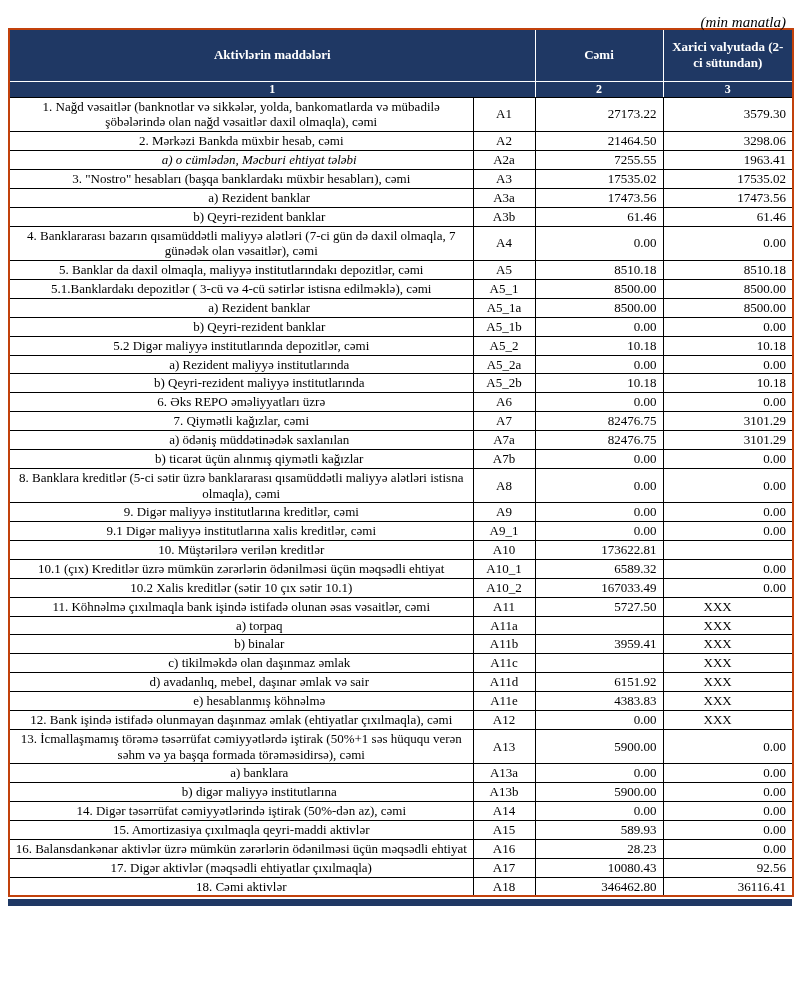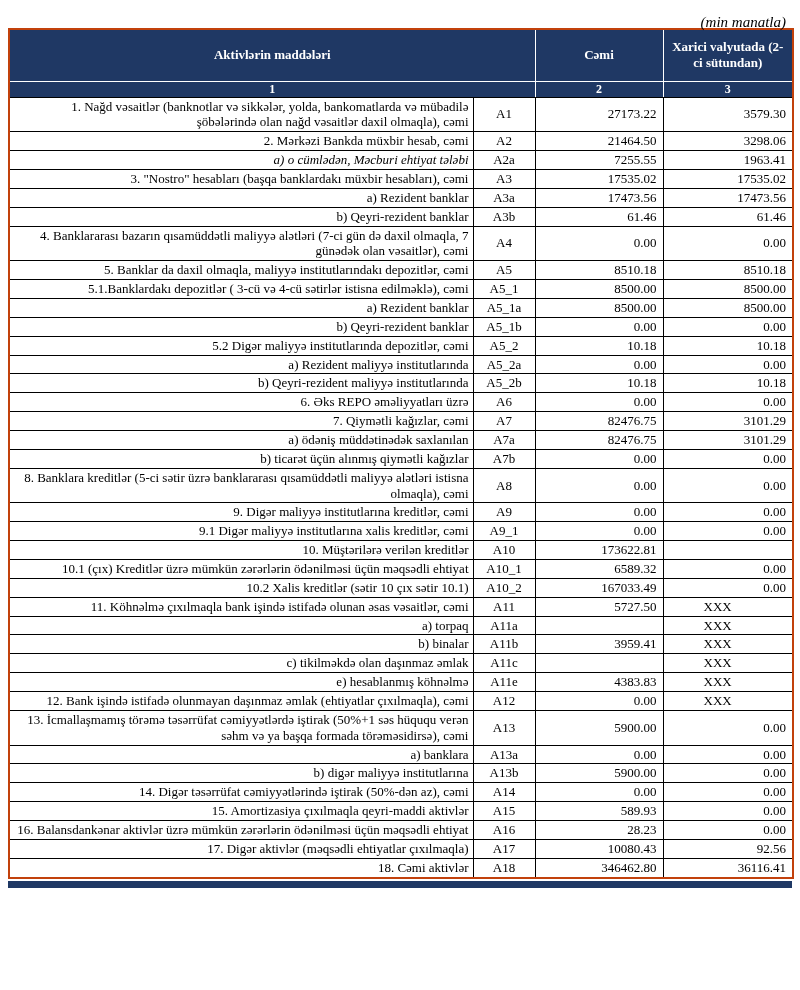--- a/index.html
+++ b/index.html
@@ -45,21 +45,21 @@
   }
   tbody td {
     border: 1px solid #000;
     font-size: 13px;
     line-height: 1.22;
     padding: 1px 4px;
     vertical-align: middle;
     height: 18px;
     background: #ffffff;
   }
-  td.label-cell { text-align: right; }
+  td.label-cell { text-align: center; }
   td.label-cell.indent { padding-left: 40px; }
   td.label-cell.italic { font-style: italic; }
   td.code-cell { text-align: center; }
   td.num-cell { text-align: right; padding-right: 6px; }
   td.num-cell.xxx { text-align: left; padding-left: 40px; }
   tr.bold td { font-weight: normal; }
   .bottom-bar {
     width: 784px;
     height: 7px;
     background: #1f3864;
@@ -256,20 +256,26 @@
     <td class="num-cell">3959.41</td>
     <td class="num-cell xxx">XXX</td>
   </tr>
           <tr>
     <td class="label-cell indent">c) tikilməkdə olan daşınmaz əmlak</td>
     <td class="code-cell">A11c</td>
     <td class="num-cell"></td>
     <td class="num-cell xxx">XXX</td>
   </tr>
           <tr>
+    <td class="label-cell indent">d) avadanlıq, mebel, daşınar əmlak və sair</td>
+    <td class="code-cell">A11d</td>
+    <td class="num-cell">6151.92</td>
+    <td class="num-cell xxx">XXX</td>
+  </tr>
+          <tr>
     <td class="label-cell indent">e) hesablanmış köhnəlmə</td>
     <td class="code-cell">A11e</td>
     <td class="num-cell">4383.83</td>
     <td class="num-cell xxx">XXX</td>
   </tr>
           <tr>
     <td class="label-cell">12. Bank işində istifadə olunmayan daşınmaz əmlak (ehtiyatlar çıxılmaqla), cəmi</td>
     <td class="code-cell">A12</td>
     <td class="num-cell">0.00</td>
     <td class="num-cell xxx">XXX</td>

